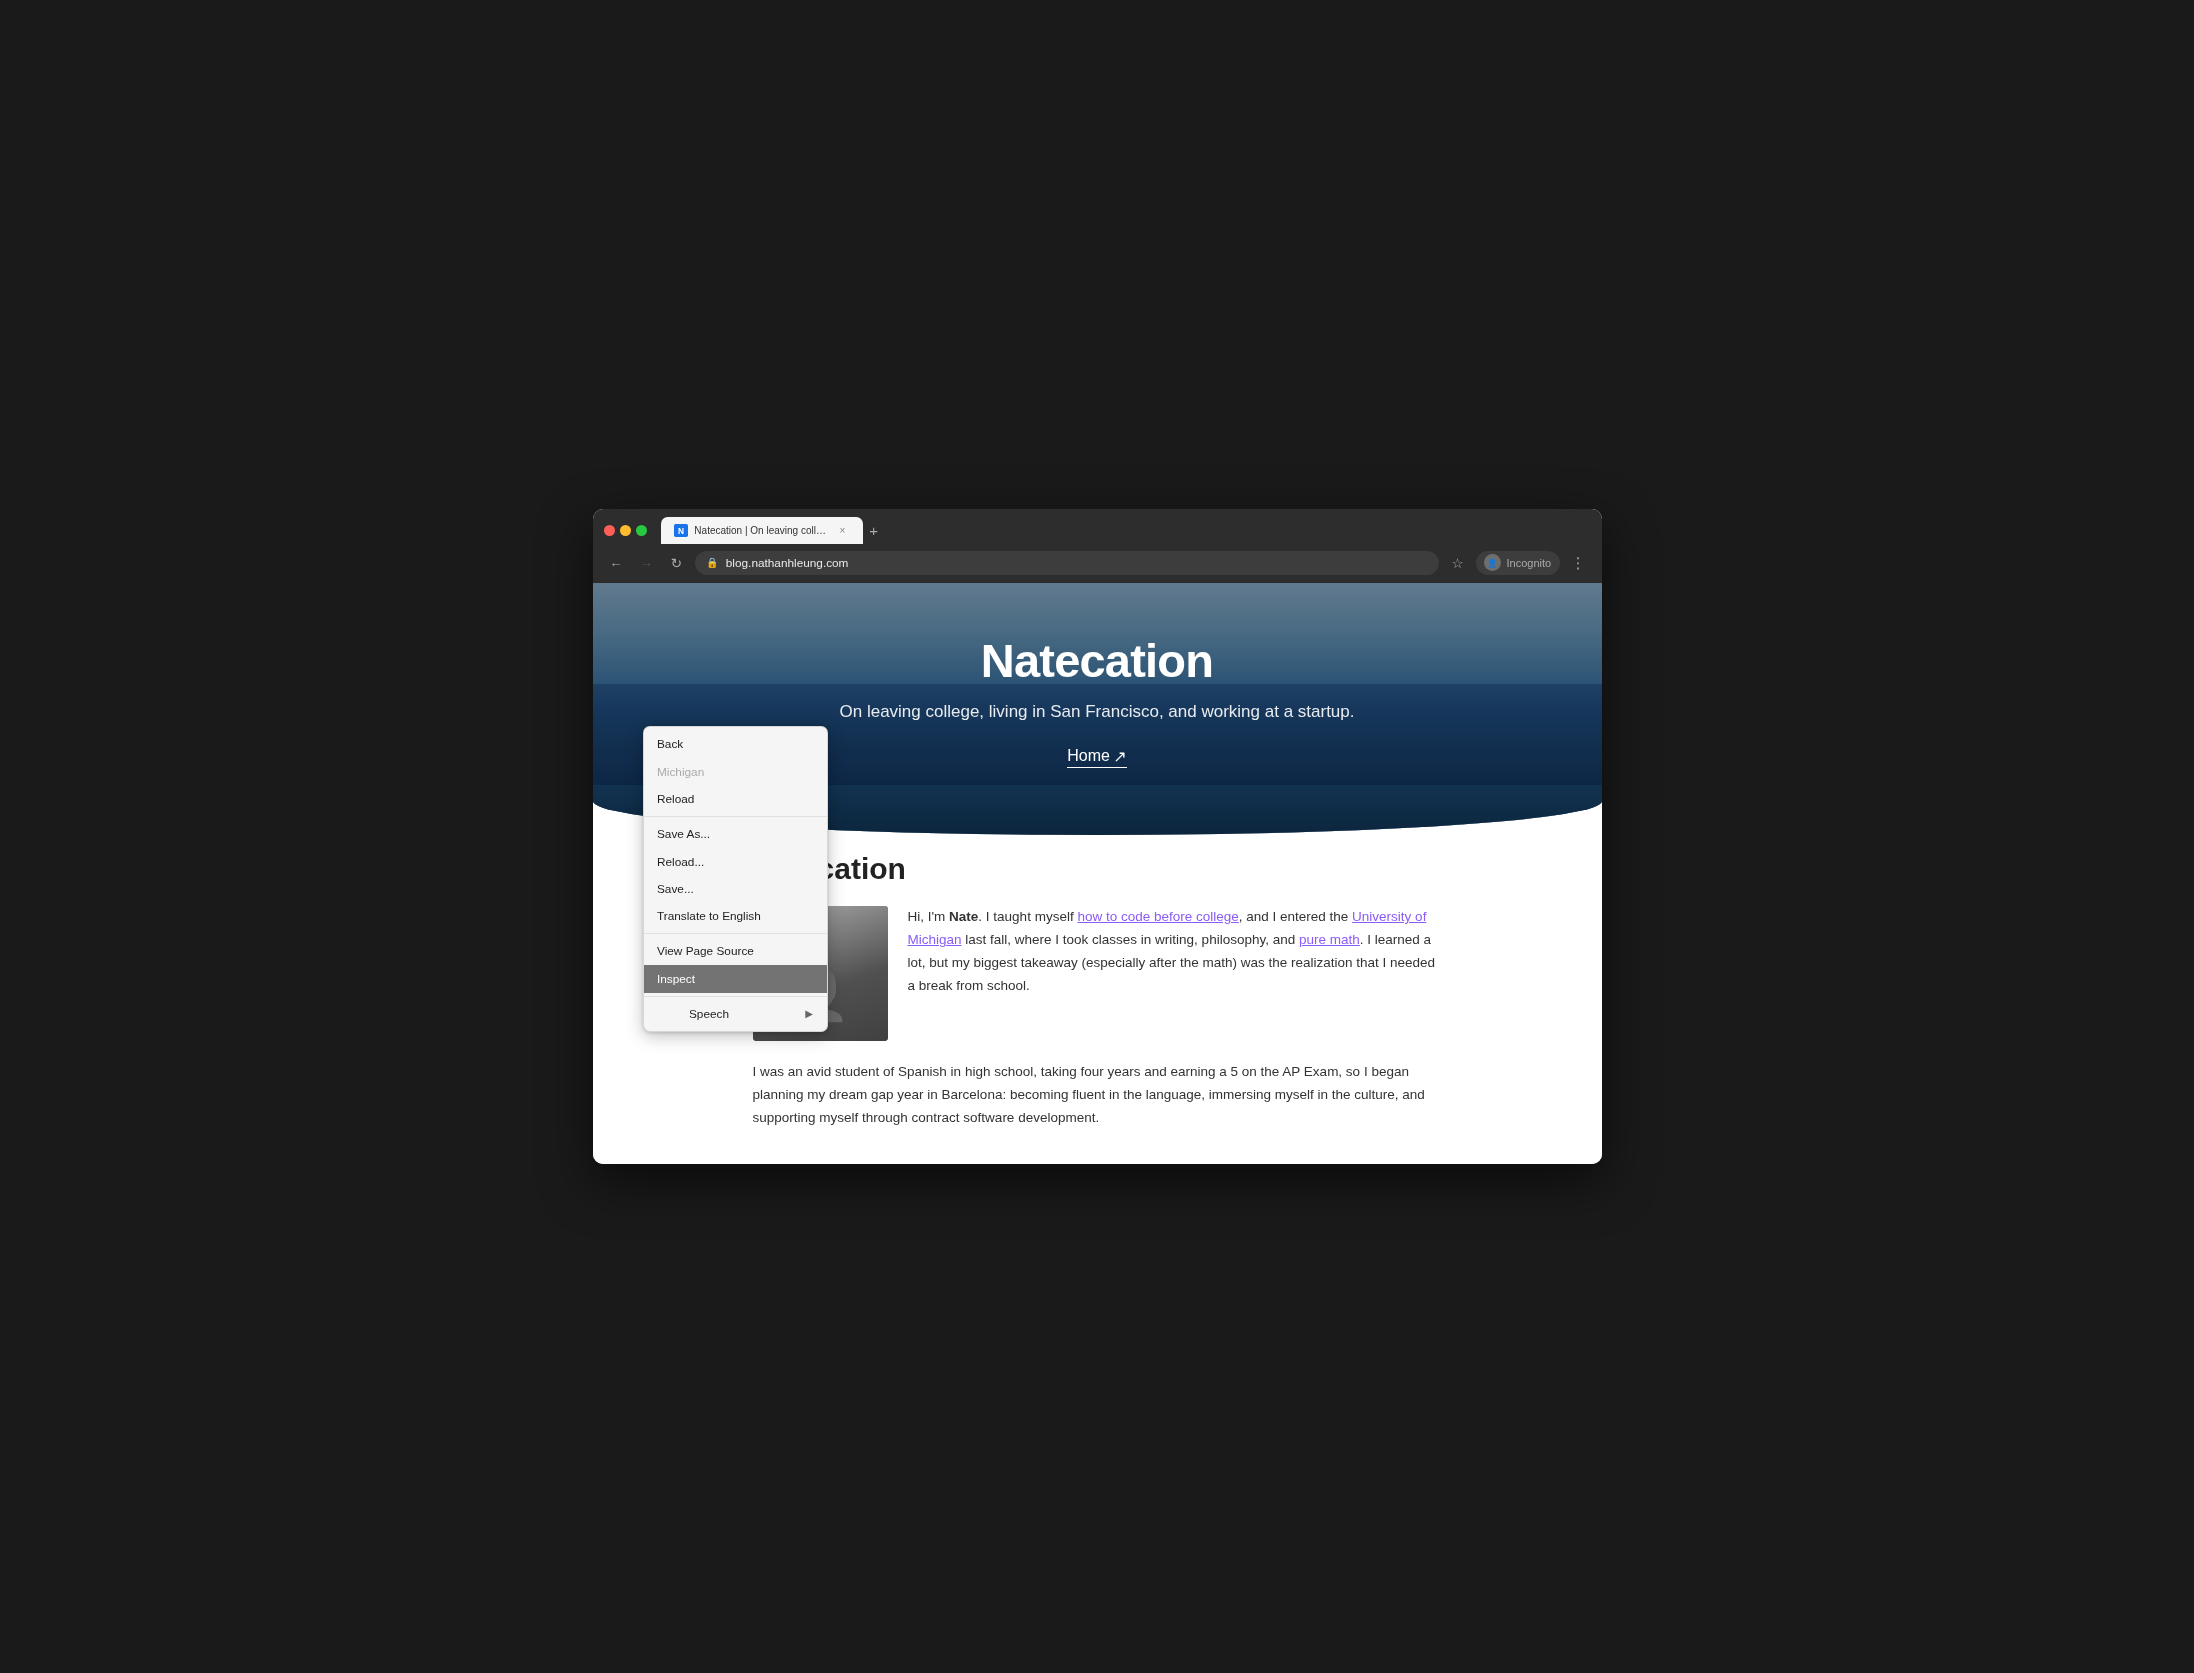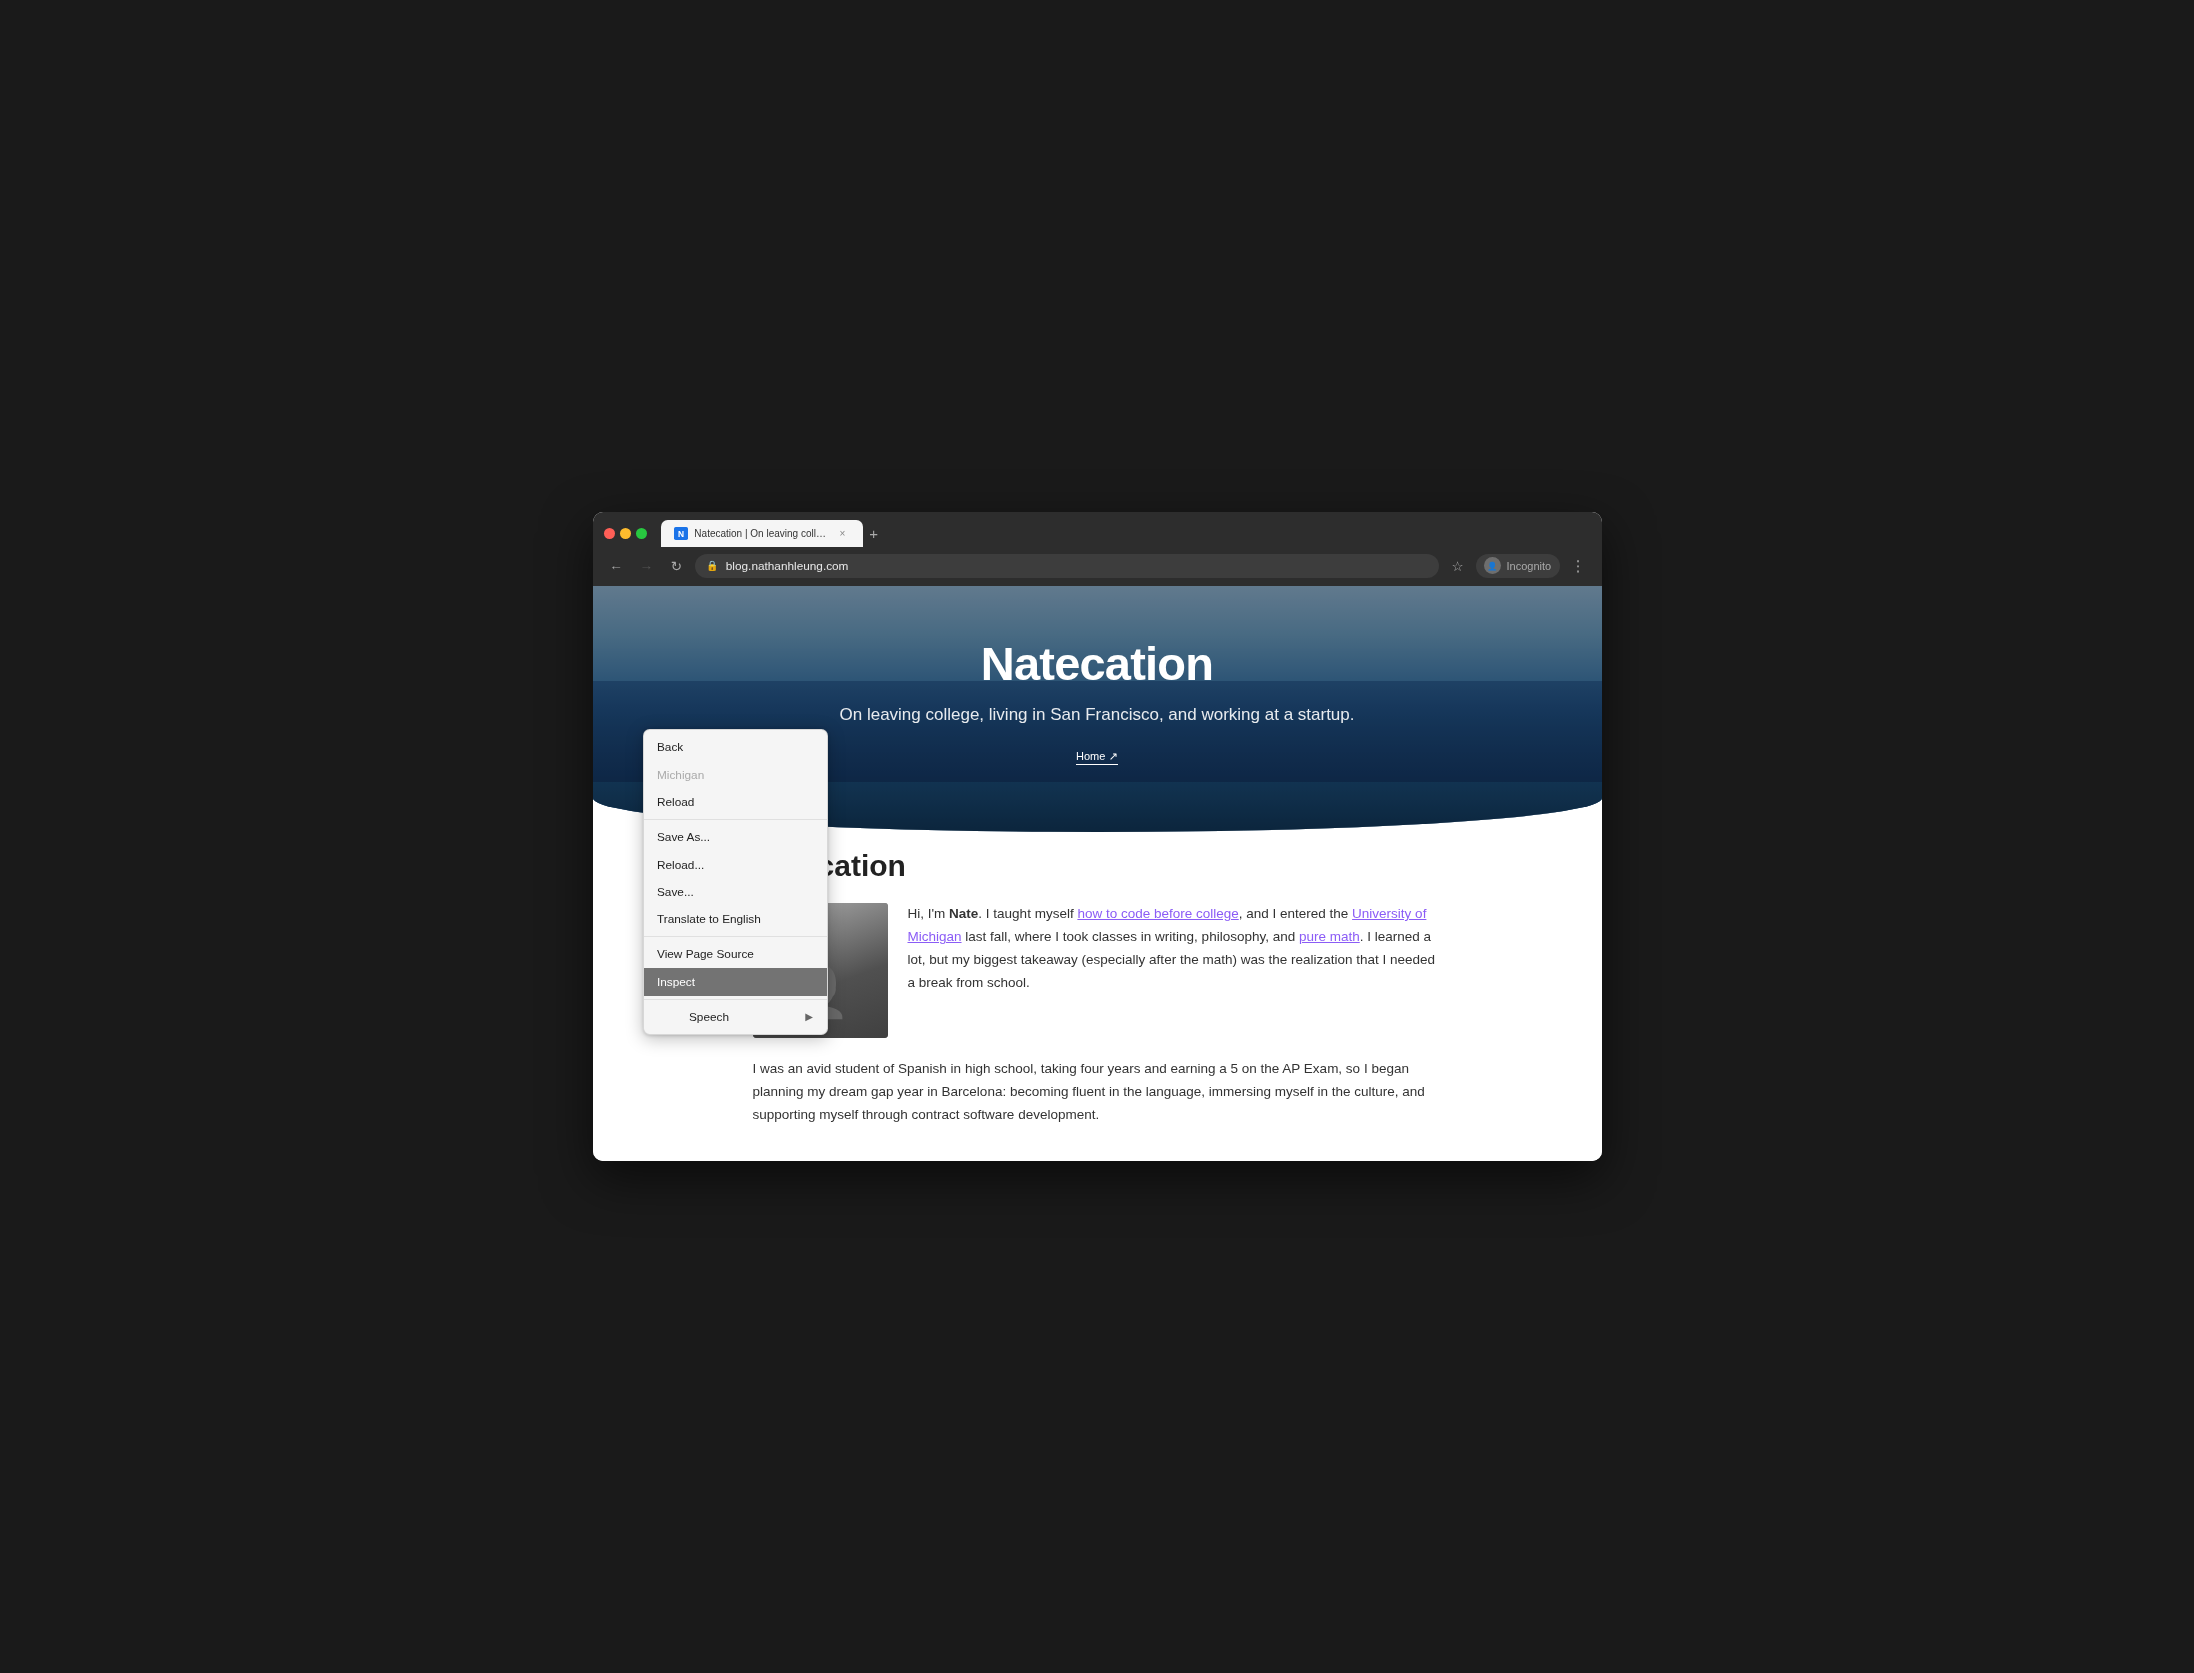--- a/index.html
+++ b/index.html
@@ -277,21 +277,21 @@
 
     .hero-nav {
       display: flex;
       justify-content: center;
       gap: 17px;
     }
 
     .hero-nav a {
       color: #ccc;
       text-decoration: none;
-      font-size: 11px;
+      font-size: 16px;
       display: flex;
       align-items: center;
       gap: 3.4px;
     }
 
     .hero-nav a.active {
       color: #fff;
       border-bottom: 1.7px solid #fff;
       padding-bottom: 1.7px;
     }

